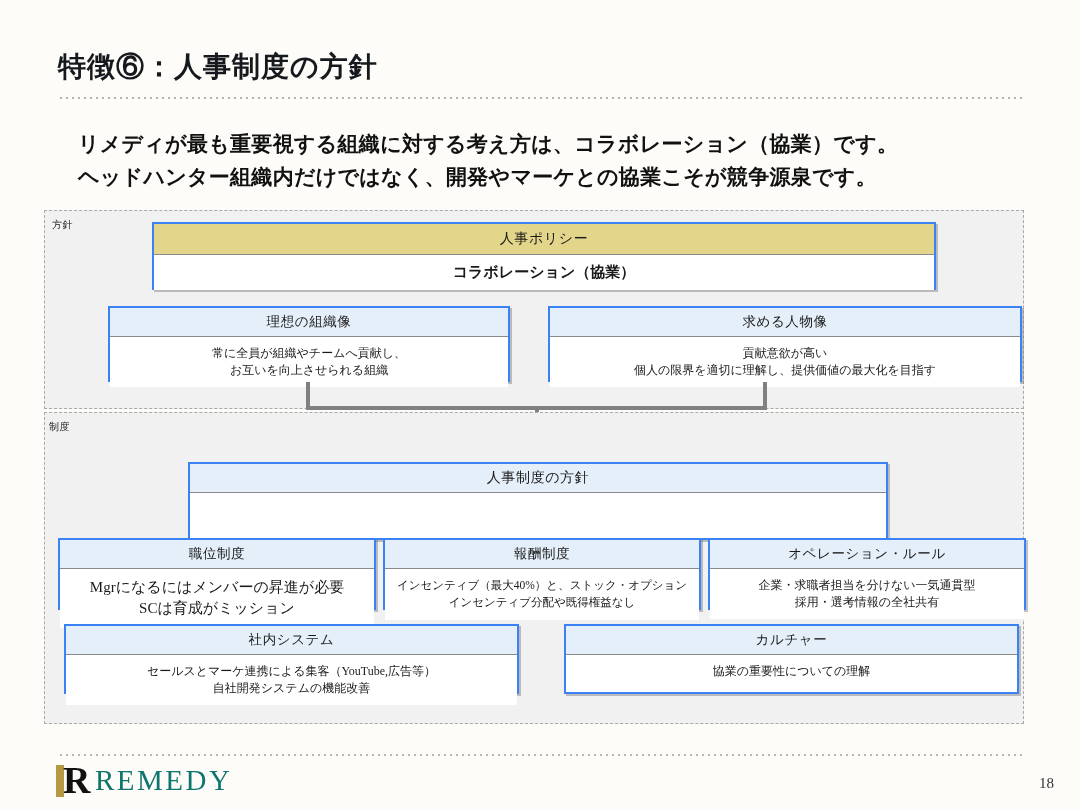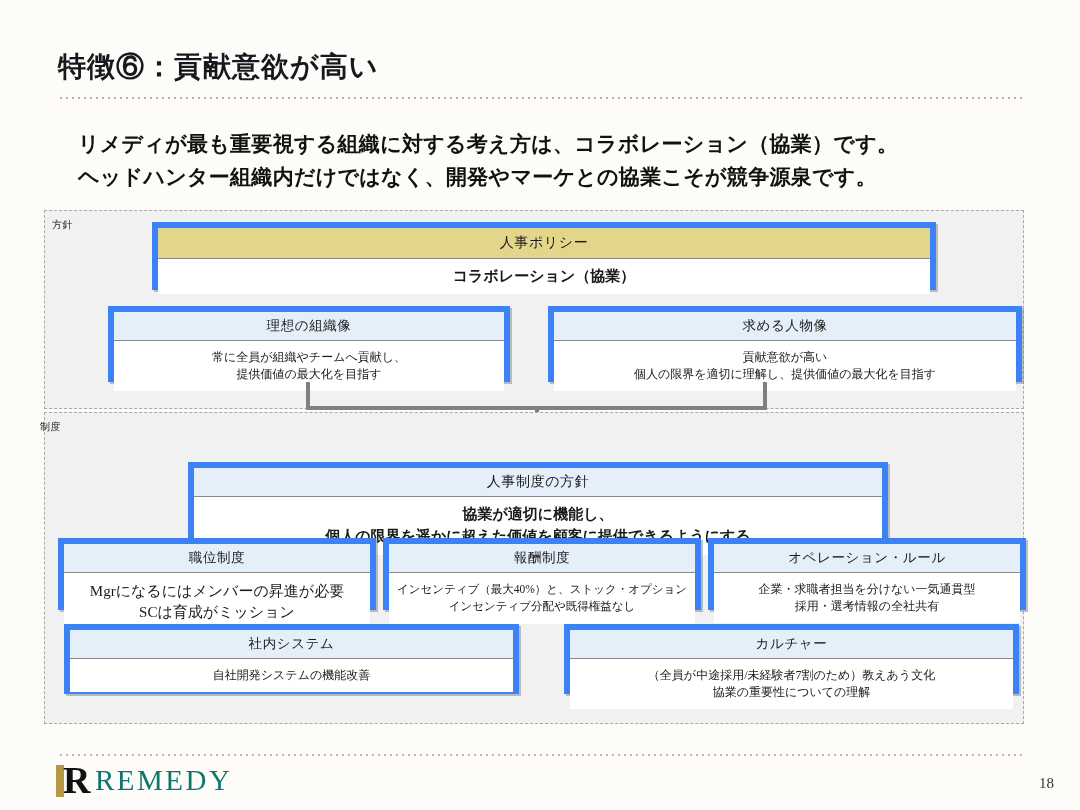--- a/index.html
+++ b/index.html
@@ -40,26 +40,26 @@
     background:#f1f1f1;
   }
   #sec-policy{left:44px;top:210px;width:978px;height:197px;}
   #sec-system{left:44px;top:412px;width:978px;height:310px;}
   .sec-label{
     position:absolute;
     font-size:10px;color:#222;font-weight:normal;
     letter-spacing:0.5px;
   }
   #lbl-policy{left:52px;top:218px;}
-  #lbl-system{left:40px;top:420px;}
+  #lbl-system{left:49px;top:420px;}
 
   
   .card{
     position:absolute;
-    border:6px solid #3b82f6;
+    border:2px solid #3b82f6;
     background:#ffffff;
     box-shadow:2px 2px 0 rgba(120,120,120,0.45);
     box-sizing:border-box;
   }
   .card .hd{
     border-bottom:1px solid #8a8a8a;
     text-align:center;
     font-size:13.5px;
     padding:5px 4px 5px;
     letter-spacing:0.6px;
@@ -141,41 +141,41 @@
   .page-no{
     position:absolute;right:26px;top:775px;
     font-size:15px;color:#333;
   }
 </style>
 </head>
 <body>
 
 <div class="slide">
 
-  <div class="title">特徴⑥：貢献意欲が高い</div>
+  <div class="title">特徴⑥：人事制度の方針</div>
   <div class="title-rule"></div>
 
   <div class="lead">
     <div>リメディが最も重要視する組織に対する考え方は、コラボレーション（協業）です。</div>
     <div>ヘッドハンター組織内だけではなく、開発やマーケとの協業こそが競争源泉です。</div>
   </div>
 
   <div class="section" id="sec-policy"></div>
   <div class="sec-label" id="lbl-policy">方針</div>
 
   <div class="card" id="card-hr-policy">
     <div class="hd gold">人事ポリシー</div>
     <div class="bd">コラボレーション（協業）</div>
   </div>
 
   <div class="card" id="card-ideal-org">
     <div class="hd blue">理想の組織像</div>
     <div class="bd">
       <div>常に全員が組織やチームへ貢献し、</div>
-      <div>提供価値の最大化を目指す</div>
+      <div>お互いを向上させられる組織</div>
     </div>
   </div>
 
   <div class="card" id="card-wanted-person">
     <div class="hd blue">求める人物像</div>
     <div class="bd">
       <div>貢献意欲が高い</div>
       <div>個人の限界を適切に理解し、提供価値の最大化を目指す</div>
     </div>
   </div>
@@ -184,24 +184,20 @@
   <div class="conn" id="conn-right-stub"></div>
   <div class="conn" id="conn-hbar"></div>
   <div class="conn" id="conn-down"></div>
   <div id="conn-arrowhead"></div>
 
   <div class="section" id="sec-system"></div>
   <div class="sec-label" id="lbl-system">制度</div>
 
   <div class="card" id="card-hr-system">
     <div class="hd blue">人事制度の方針</div>
-    <div class="bd bold">
-      <div>協業が適切に機能し、</div>
-      <div>個人の限界を遥かに超えた価値を顧客に提供できるようにする</div>
-    </div>
   </div>
 
   <div class="card" id="card-rank">
     <div class="hd blue">職位制度</div>
     <div class="bd lg">
       <div>Mgrになるにはメンバーの昇進が必要</div>
       <div>SCは育成がミッション</div>
     </div>
   </div>
 
@@ -217,28 +213,28 @@
     <div class="hd blue">オペレーション・ルール</div>
     <div class="bd">
       <div>企業・求職者担当を分けない一気通貫型</div>
       <div>採用・選考情報の全社共有</div>
     </div>
   </div>
 
   <div class="card" id="card-internal-system">
     <div class="hd blue">社内システム</div>
     <div class="bd">
+      <div>セールスとマーケ連携による集客（YouTube,広告等）</div>
       <div>自社開発システムの機能改善</div>
     </div>
   </div>
 
   <div class="card" id="card-culture">
     <div class="hd blue">カルチャー</div>
     <div class="bd">
-      <div>（全員が中途採用/未経験者7割のため）教えあう文化</div>
       <div>協業の重要性についての理解</div>
     </div>
   </div>
 
   <div class="footer-rule"></div>
   <div class="logo">
     <span class="logo-mark">
       <span class="bar"></span>
       <span class="rglyph">R</span>
     </span>

